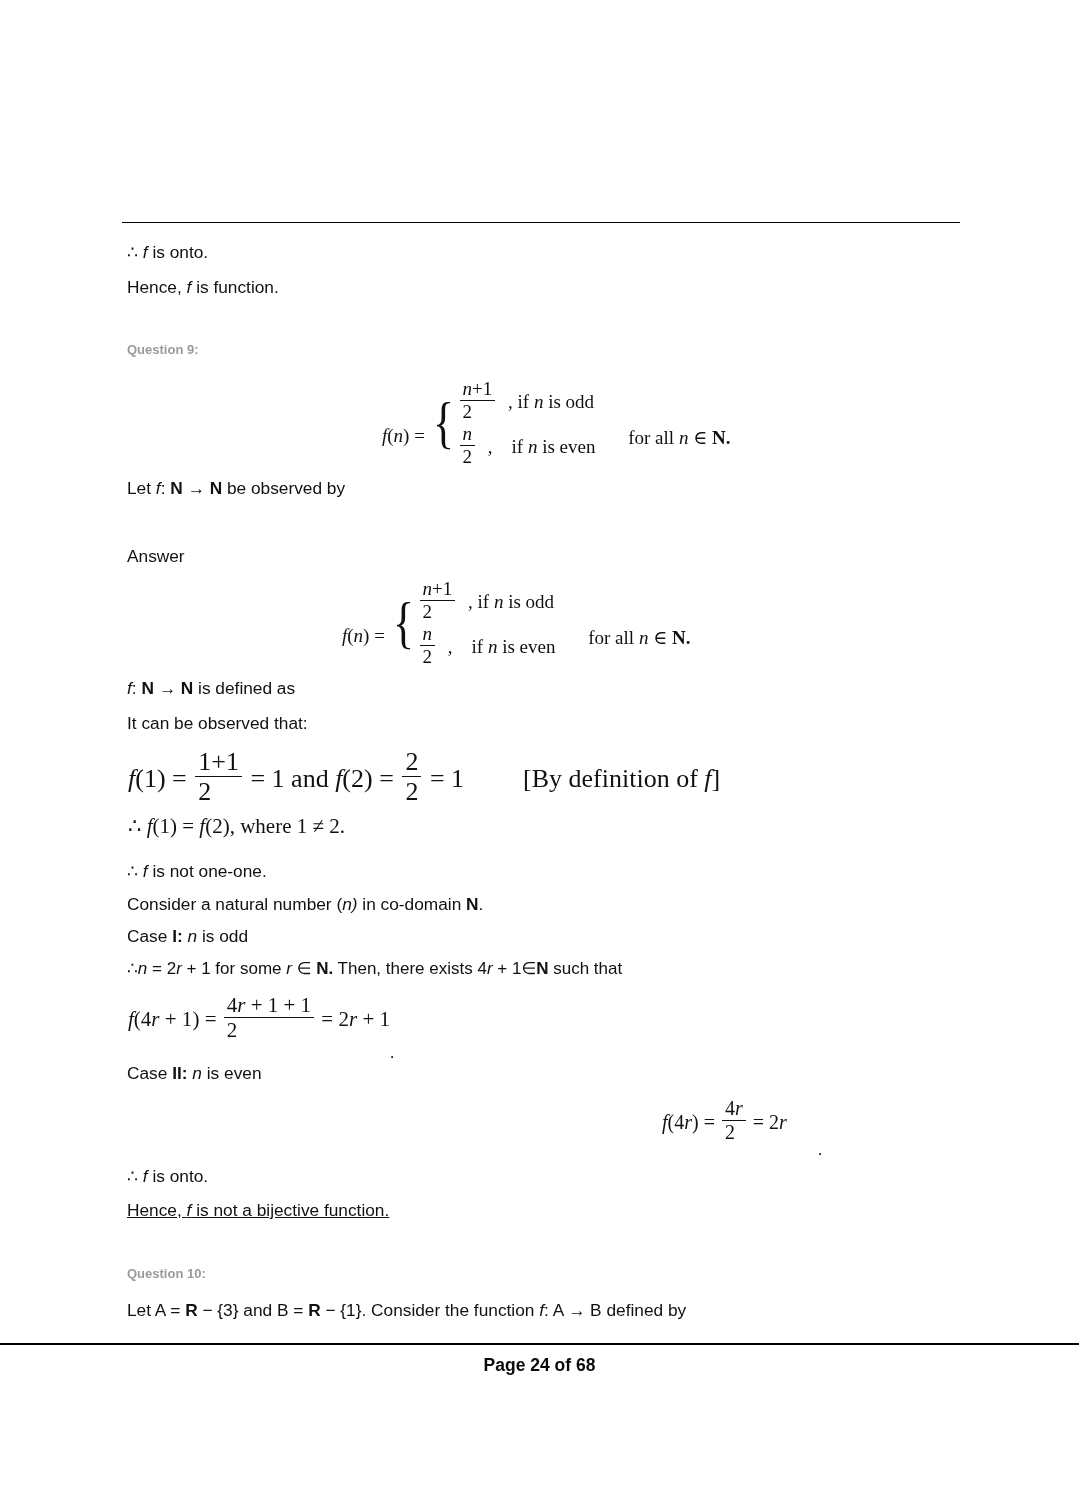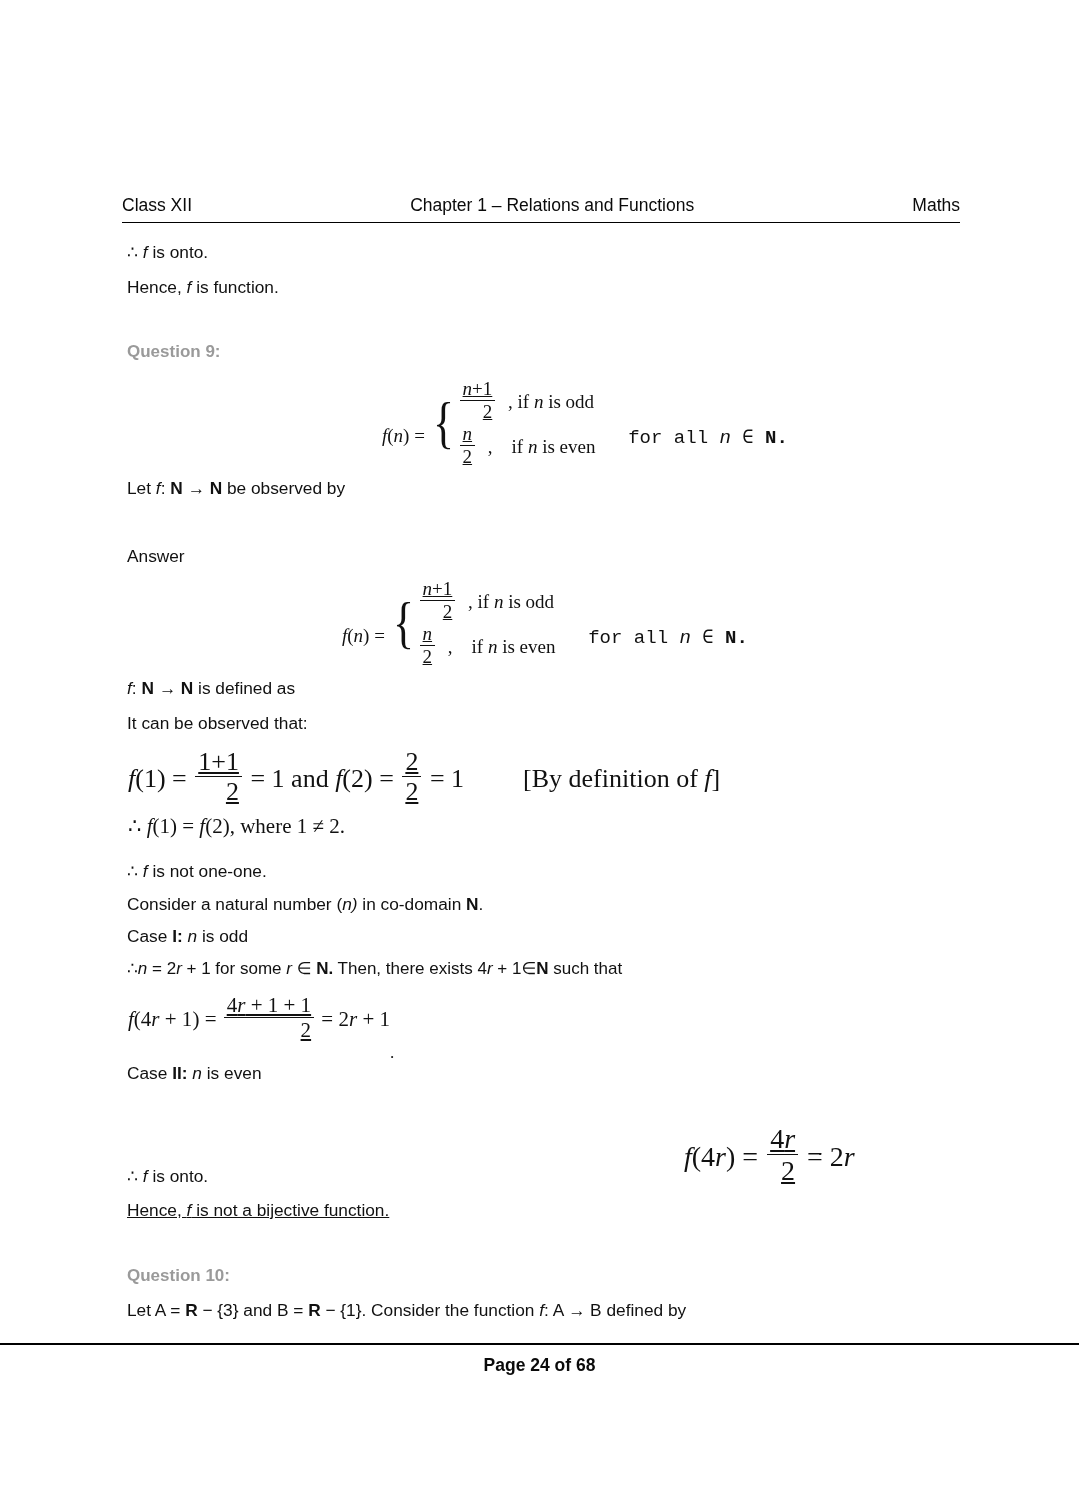--- a/index.html
+++ b/index.html
@@ -50,21 +50,21 @@
     position: absolute;
     left: 127px;
     font-size: 17.3px;
     line-height: 1.2;
     color: #111111;
     white-space: nowrap;
   }
   .qhead {
     position: absolute;
     left: 127px;
-    font-size: 17px;
+    font-size: 13px;
     font-weight: bold;
     color: #9a9a9a;
     white-space: nowrap;
   }
   i.it { font-style: italic; }
   b.bd { font-weight: bold; }
 
   
   .math {
     position: absolute;
@@ -72,24 +72,23 @@
     color: #111111;
     white-space: nowrap;
   }
   .math i { font-style: italic; }
   .mi { font-style: italic; }
 
   
   .frac {
     display: inline-block;
     vertical-align: -0.52em;
-    text-align: right;
+    text-align: left;
     line-height: 1.05;
     margin: 0 2px;
-    text-decoration: underline;
   }
   .frac .num {
     display: block;
     padding: 0 3px 1px 3px;
     border-bottom: 1.4px solid #111;
   }
   .frac .den {
     display: block;
     padding: 1px 3px 0 3px;
   }
@@ -115,21 +114,20 @@
     padding: 1px 0;
   }
   .pw-cond {
     display: inline-block;
     margin-left: 6px;
   }
   .pw-forall {
     display: inline-block;
     margin-left: 28px;
     vertical-align: middle;
-    font-family: Liberation Mono, monospace;
   }
 
   .paren { font-family: "Liberation Serif", serif; }
 
   
   .footer-rule {
     position: absolute;
     left: 0;
     top: 1343px;
     width: 1079px;
@@ -152,25 +150,20 @@
     font-family: "Liberation Serif", serif;
     color: #111;
     font-size: 17px;
   }
 </style>
 </head>
 <body>
 
 <div class="page">
 
-  <div class="header">
-    <span class="h-left">Class XII</span>
-    <span class="h-center">Chapter 1 – Relations and Functions</span>
-    <span class="h-right">Maths</span>
-  </div>
   <div class="header-rule"></div>
 
   <div class="ln" style="top:242px;">
     <span>∴ </span><i class="it">f</i><span> is onto.</span>
   </div>
 
   <div class="ln" style="top:277px;">
     <span>Hence, </span><i class="it">f</i><span> is function.</span>
   </div>
 
@@ -280,21 +273,21 @@
       <span class="den">2</span>
     </span>
     <span> = 2<i>r</i> + 1</span>
   </div>
   <span class="dotmark" style="left:390px; top:1043px;">.</span>
 
   <div class="ln" style="top:1063px;">
     <span>Case </span><b class="bd">II:</b><span> </span><i class="it">n</i><span> is even</span>
   </div>
 
-  <div class="math" style="left:684px; top:1098px; font-size:28px;margin-top:26px;">
+  <div class="math" style="left:662px; top:1098px; font-size:20px;">
     <span class="mi">f</span><span class="paren">(</span><span>4<i>r</i></span><span class="paren">)</span><span> = </span>
     <span class="frac">
       <span class="num">4<i>r</i></span>
       <span class="den">2</span>
     </span>
     <span> = 2<i>r</i></span>
   </div>
   <span class="dotmark" style="left:818px; top:1140px;">.</span>
 
 

